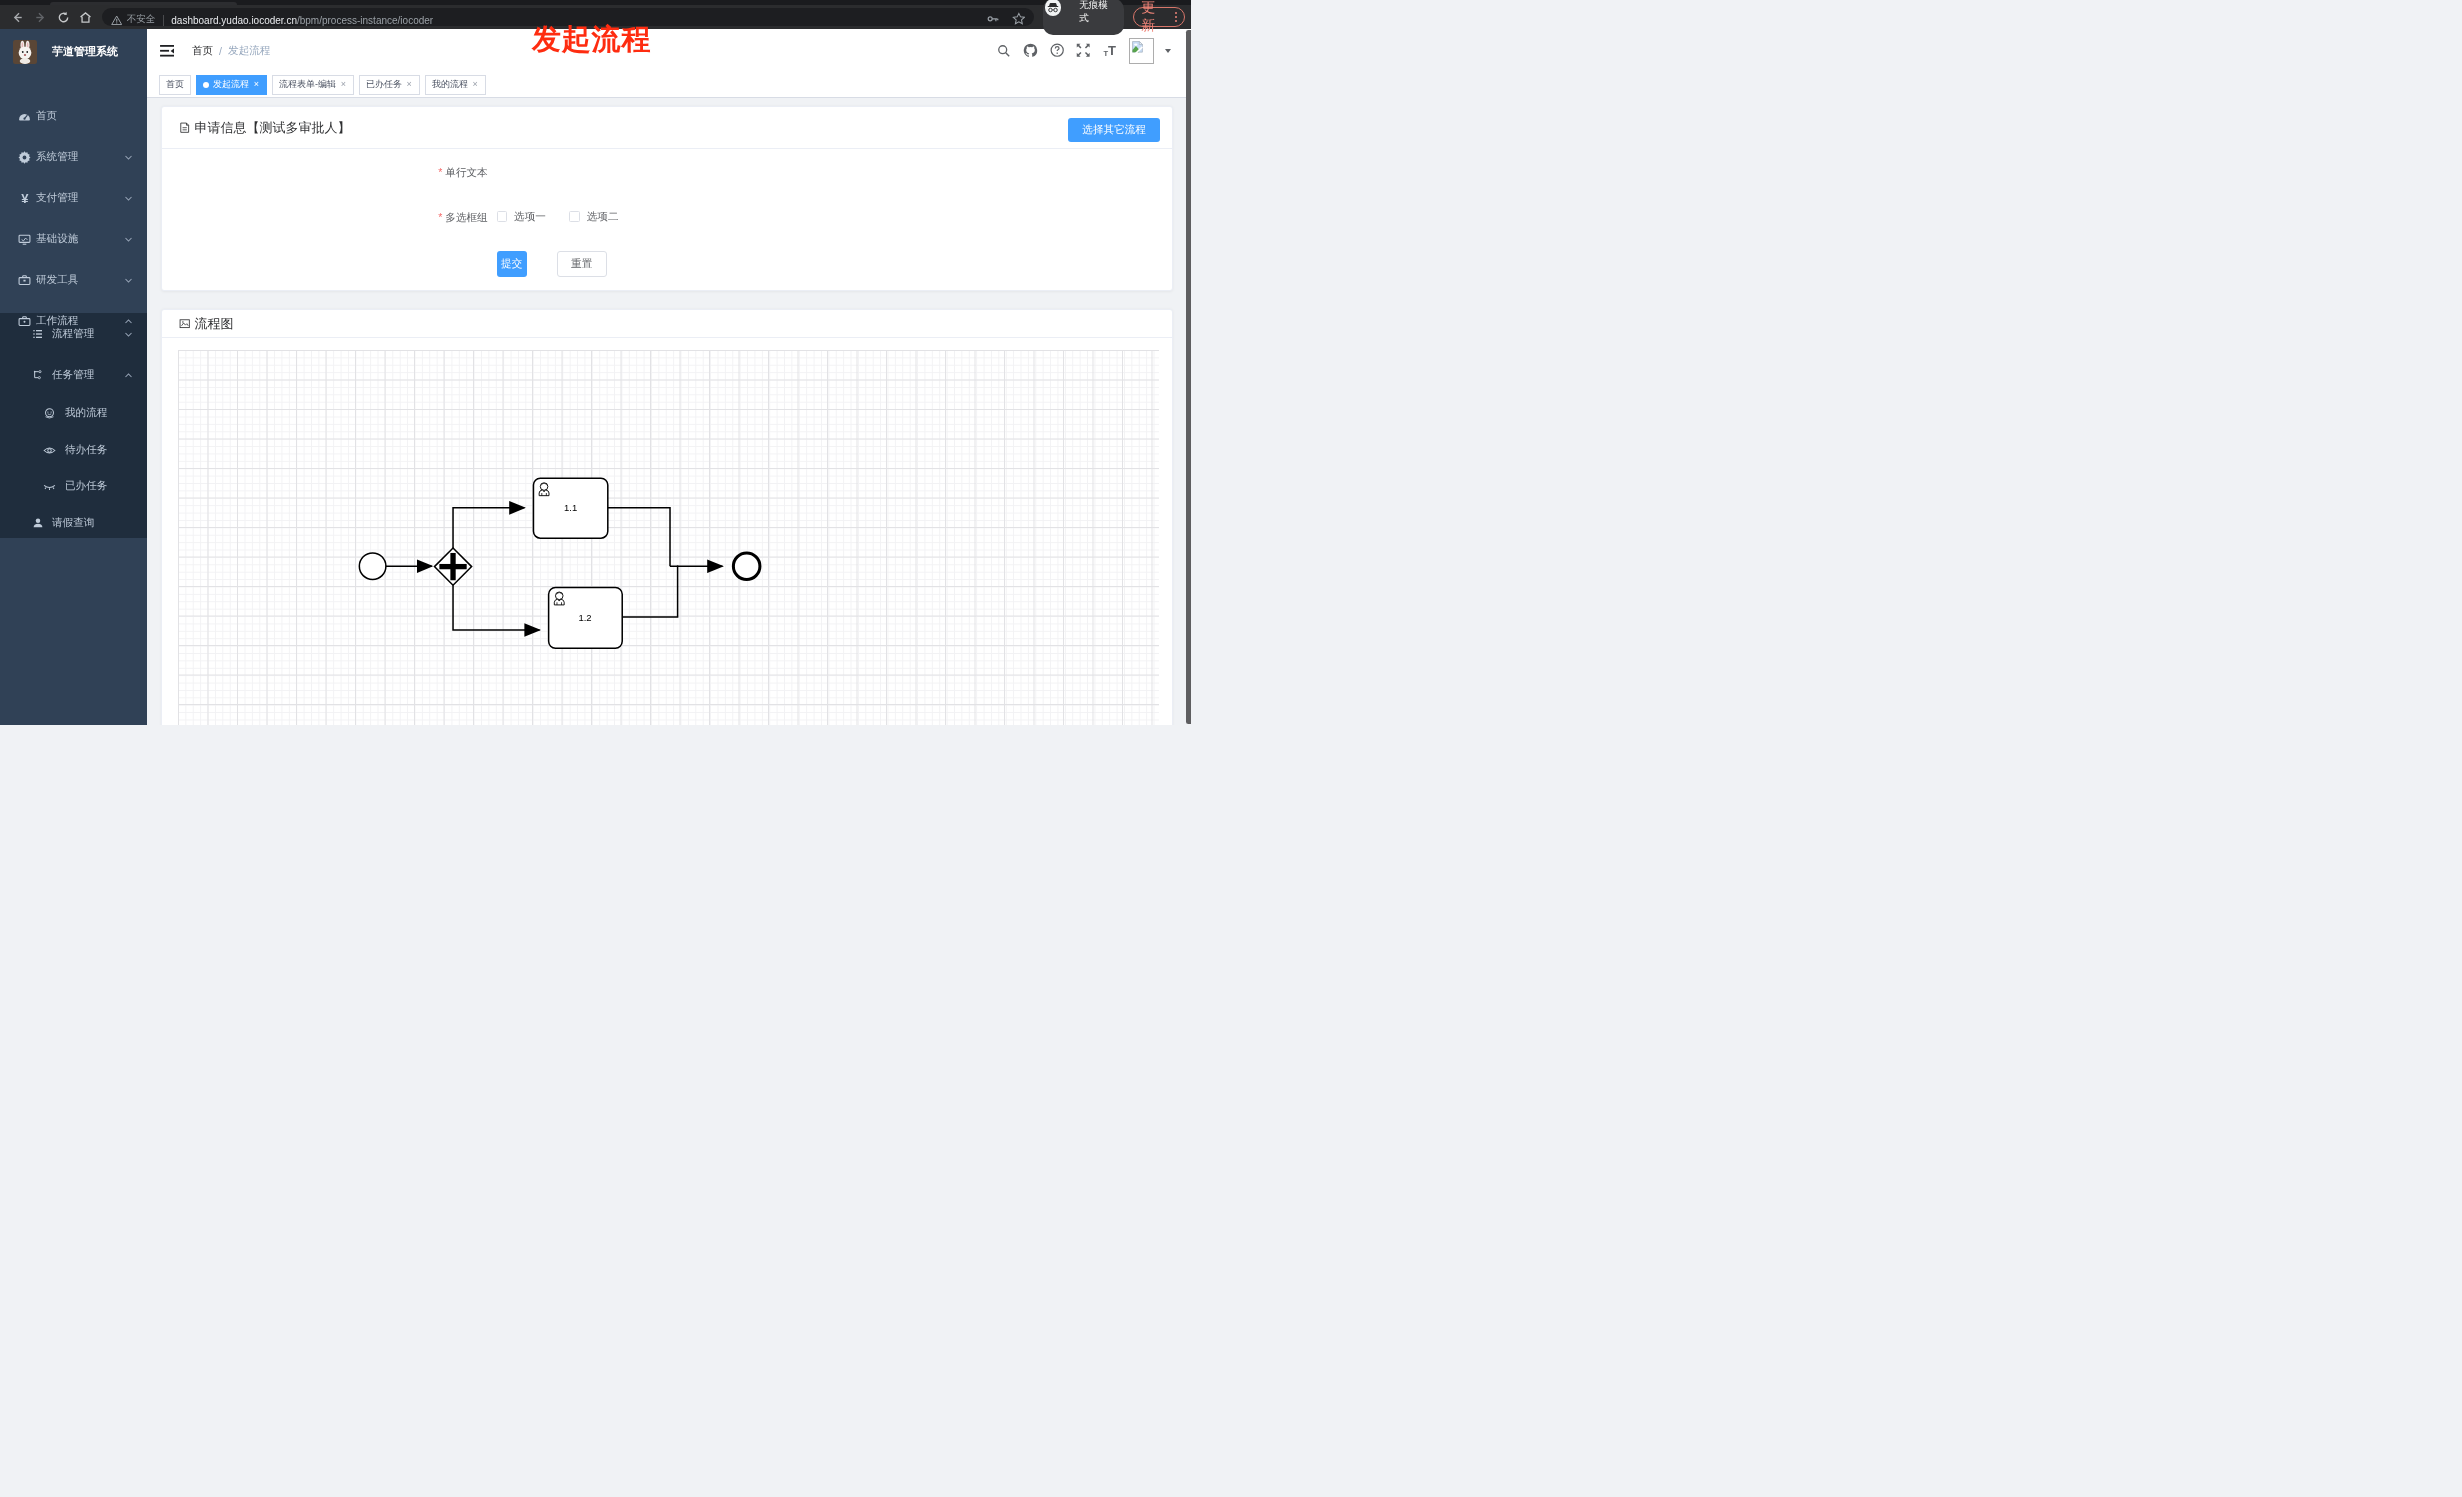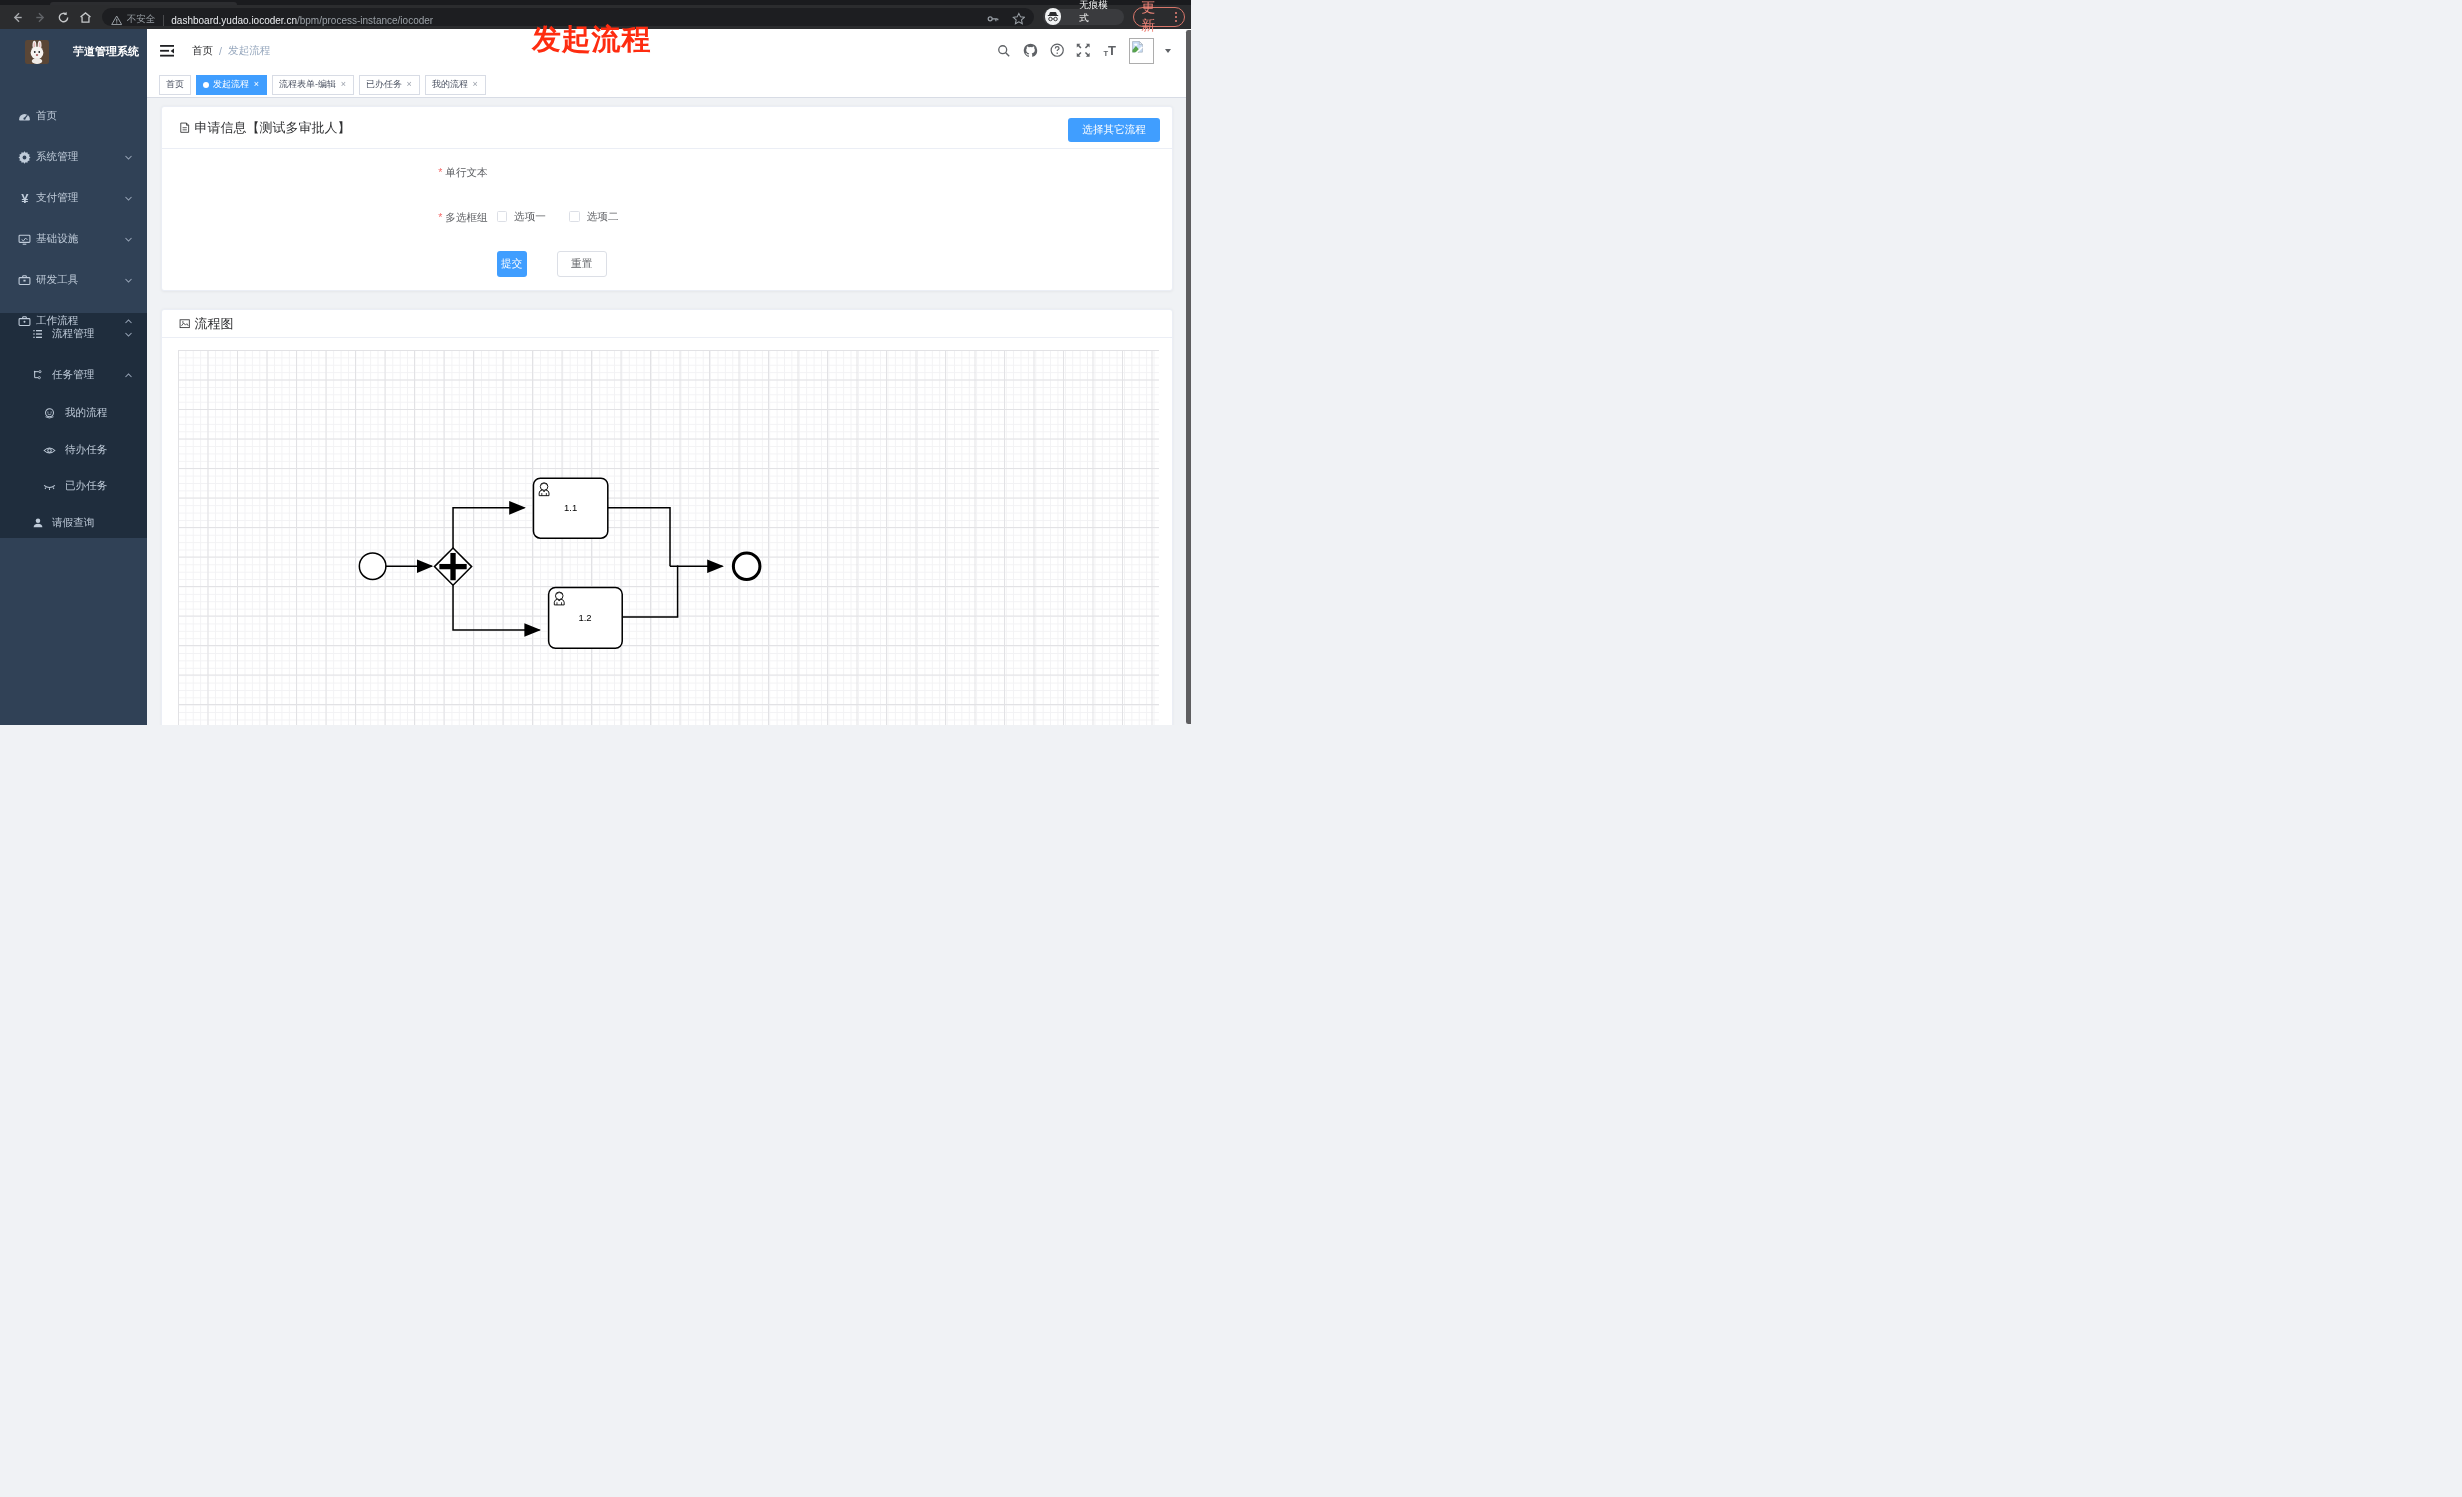--- a/index.html
+++ b/index.html
@@ -10,31 +10,31 @@
   
   .tabstrip { position:absolute; left:0; top:0; width:1191px; height:5.3px; background:#1a1b1e; z-index:50; }
   .tabstrip .active-tab { position:absolute; left:50px; top:1.5px; width:187px; height:3.8px; background:#2c2d30; border-radius:6px 6px 0 0; }
   .toolbar { position:absolute; left:0; top:5.3px; width:1191px; height:23.5px; background:#2b2c2e; z-index:50; display:flex; align-items:center; }
   .nav-ic { width:23px; display:flex; justify-content:center; align-items:center; }
   .urlpill { margin-left:4.6px; width:940px; height:18px; background:#1d1e21; border-radius:9px; display:flex; align-items:flex-end; padding:0 9px; color:#9aa0a6; font-size:9.5px; }
   .urlpill .sep { width:0.8px; height:10.6px; background:#4a4b4e; margin:0 7.6px; }
   .url-domain { color:#e8eaed; font-size:10px; }
   .url-path { color:#9aa0a6; font-size:10px; }
   .pill-right { margin-left:auto; display:flex; align-items:center; gap:12px; }
-  .incog { margin-left:9px; height:16px; background:#3a3b3e; border-radius:10px; display:flex; align-items:flex-end; padding:0 7.6px 0 1.5px; gap:18px; }
+  .incog { margin-left:9px; height:36px; background:#3a3b3e; border-radius:10px; display:flex; align-items:flex-start; padding:0 7.6px 0 1.5px; gap:18px; }
   .incog-circle { width:16.7px; height:16.7px; border-radius:50%; background:#f1f3f4; display:flex; align-items:center; justify-content:center; }
   .incog-label { color:#ffffff; font-size:9.5px; }
   .update-chip { margin-left:9px; margin-right:6px; height:20px; border:1.1px solid #d8766a; border-radius:10px; display:flex; align-items:center; padding:0 6.8px; gap:6px; }
   .update-label { color:#ee8478; font-size:14px; }
   .kebab { display:flex; flex-direction:column; gap:1.9px; }
   .kebab i { width:2.3px; height:2.3px; border-radius:50%; background:#ee8478; }
 
   
   .sidebar { position:absolute; left:0; top:29px; width:147px; height:696px; background:#304156; z-index:10; }
-  .logo-row { position:absolute; left:0; top:3px; width:100%; height:39px; display:flex; align-items:center; padding-left:25px; gap:24px; }
+  .logo-row { position:absolute; left:0; top:3px; width:100%; height:39px; display:flex; align-items:center; padding-left:13px; gap:15px; }
   .logo-title { color:#fff; font-size:11px; font-weight:bold; white-space:nowrap; }
   .menu-row { position:absolute; width:100%; height:38px; display:flex; align-items:center; color:#bfcbd9; font-size:10.6px; cursor:pointer; }
   .menu-row .mi { position:absolute; width:13.7px; height:13.7px; display:flex; align-items:center; justify-content:center; color:#c0ccda; }
   .menu-row .ml { position:absolute; white-space:nowrap; }
   .menu-row .chev { position:absolute; right:13.7px; color:#9aa7b9; }
   .submenu-bg { position:absolute; left:0; top:284px; width:100%; height:225px; background:#1f2d3d; }
   .yen-glyph { font-size:13px; font-weight:bold; color:#c0ccda; }
 
   
   .main { position:absolute; left:147px; top:29px; width:1044px; height:696px; }

